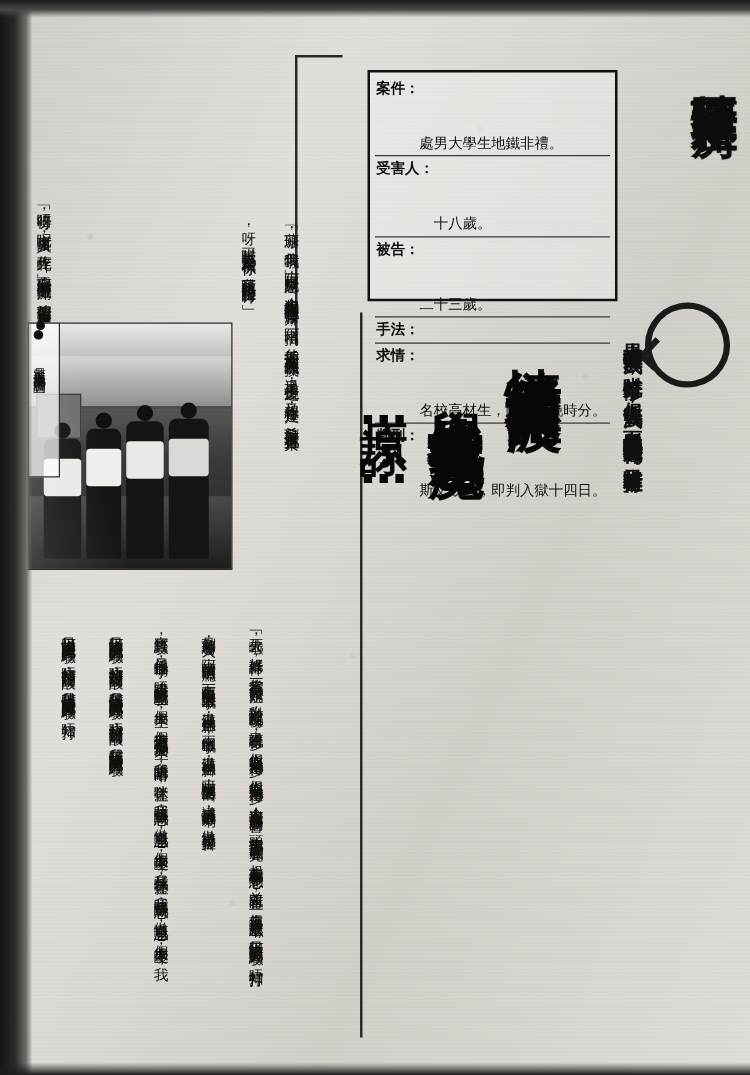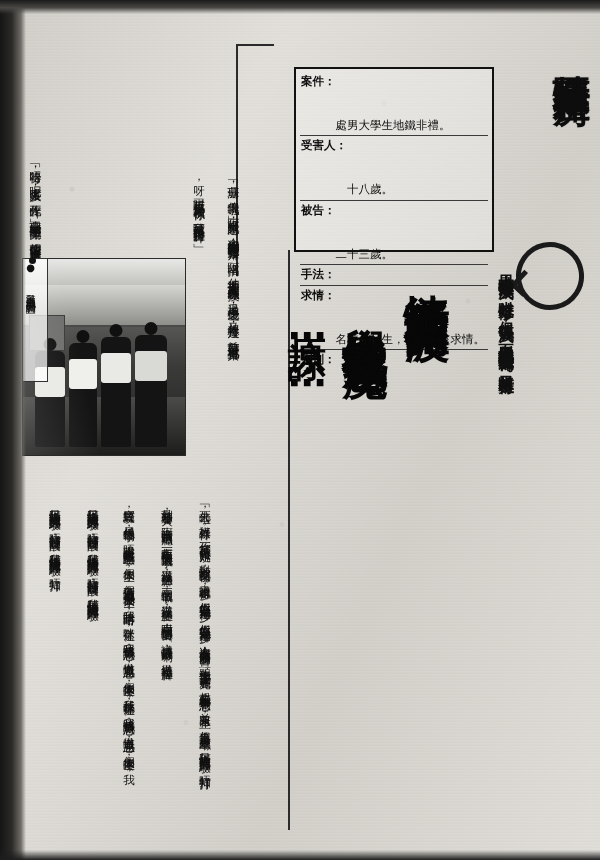--- a/index.html
+++ b/index.html
@@ -69,21 +69,21 @@
     transform:rotate(-12deg);
   }
   #masthead .ring:after{
     content:"";position:absolute;left:-9px;top:22px;width:16px;height:12px;
     border-left:5px solid #1a1a1a;border-top:5px solid #1a1a1a;
     transform:rotate(-35deg);
   }
 
   
   #casebox{
-    position:absolute;left:294px;top:67px;width:200px;height:185px;
+    position:absolute;left:294px;top:56px;width:200px;height:185px;
     border:2px solid #111;background:rgba(255,255,255,0.30);
     padding:3px 4px;box-sizing:border-box;
   }
   #casebox .row{
     display:flex;align-items:flex-start;
     border-bottom:1px solid #3a3a3a;
     padding:2px 1px 3px 1px;
     font-size:11.5px;color:#0e0e0e;line-height:1.25;
   }
   #casebox .row:last-child{border-bottom:none;}
@@ -214,24 +214,25 @@
     </div>
     <div class="row">
       <span class="lab">被告：</span>
       <span class="val">二十三歲。</span>
     </div>
     <div class="row">
       <span class="lab">手法：</span>
     </div>
     <div class="row">
       <span class="lab">求情：</span>
-      <span class="val">名校高材生，得到社監求情。</span>
+      <span class="val">名校高材生，間中傍晚時分。</span>
     </div>
     <div class="row">
       <span class="lab">判刑：</span>
+      <span class="val">斯文敗類，即判入獄十四日。</span>
     </div>
   </div>
 
   <div id="lead">
     <div class="v">男人碦嚤扯起無得洩火，咁就好慘，但係去咗洩火，而係地鐵做埋啲非禮女子嘅行為，咁又好難值得</div>
   </div>
 
   <div id="headline">
     <div class="v line l1">情慾泛濫女友拒開波</div>
     <div class="v line l2">學生地鐵扯旗做色魔</div>

